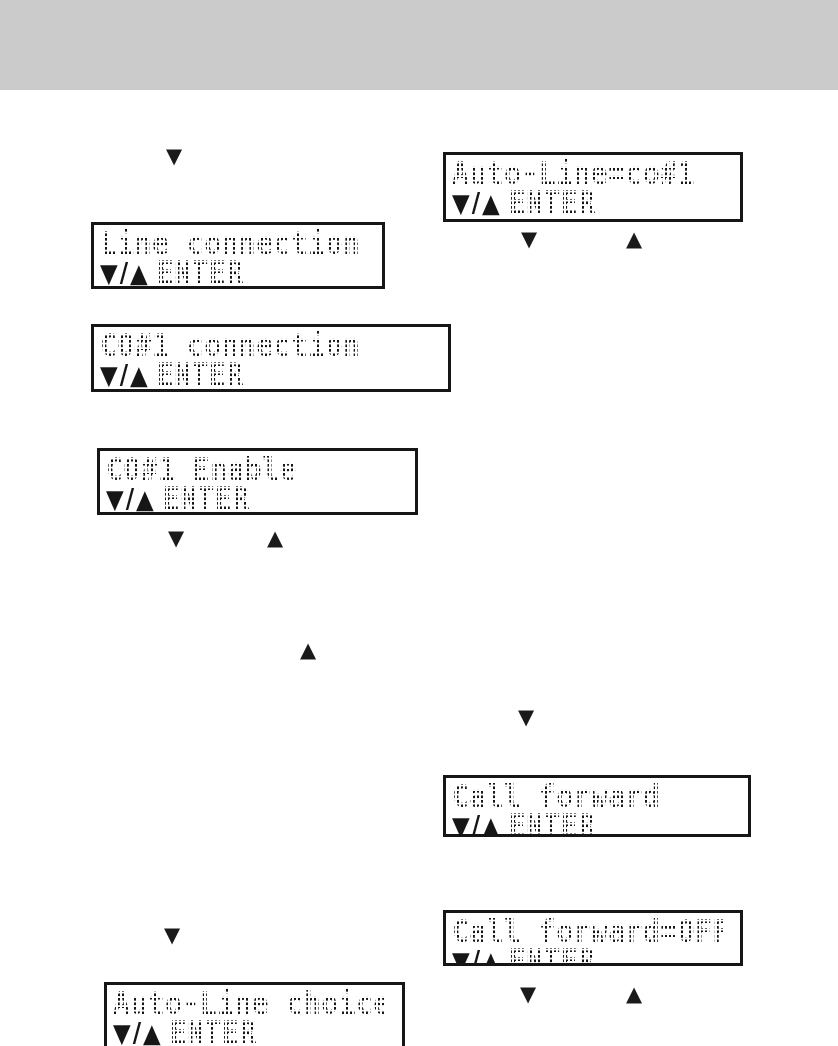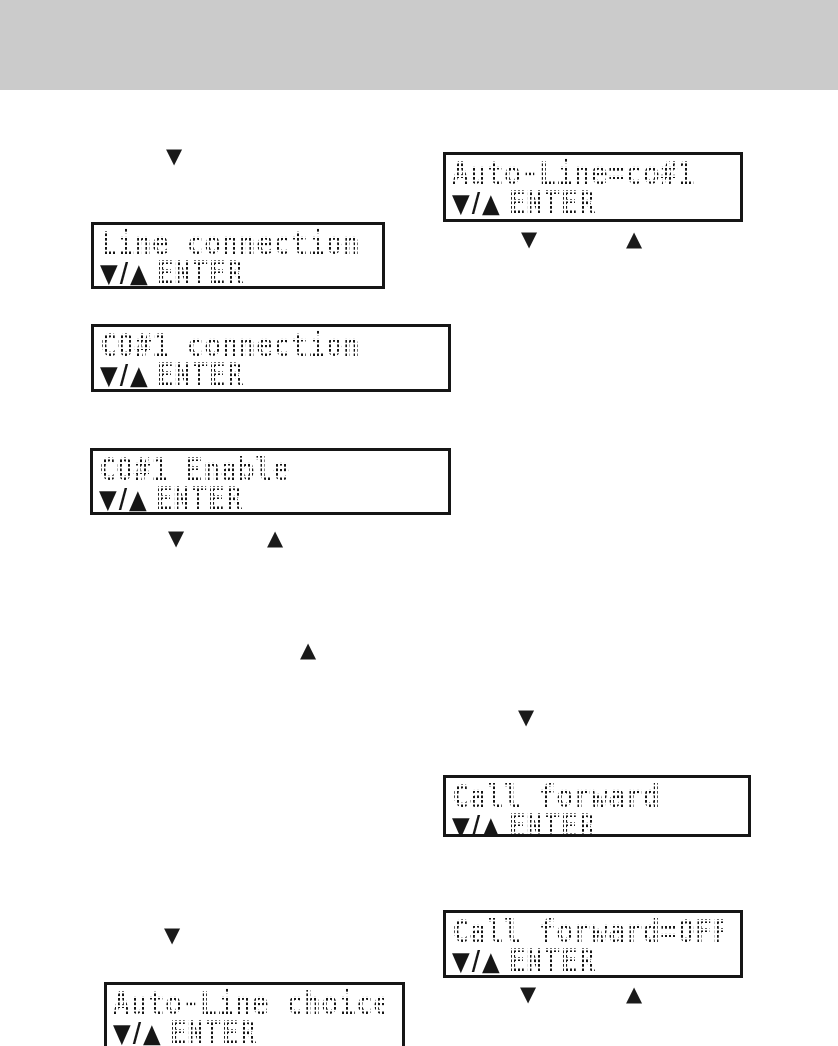--- a/index.html
+++ b/index.html
@@ -57,21 +57,21 @@
   </div>
 
   <div class="lcd" style="left:91px;top:324px;width:360px;height:68px;">
     <div class="lcd-line dotted">CO#1 connection</div>
     <div class="lcd-line l2">
       <span class="nav">▼/▲</span>
       <span class="dotted">ENTER</span>
     </div>
   </div>
 
-  <div class="lcd" style="left:90px;top:448px;width:361px;height:67px;">
+  <div class="lcd" style="left:97px;top:448px;width:321px;height:67px;">
     <div class="lcd-line dotted">CO#1 Enable</div>
     <div class="lcd-line l2">
       <span class="nav">▼/▲</span>
       <span class="dotted">ENTER</span>
     </div>
   </div>
 
   <div class="lcd" style="left:104px;top:982px;width:301px;height:80px;">
     <div class="lcd-line dotted">Auto-Line choice</div>
     <div class="lcd-line l2">
@@ -89,21 +89,21 @@
   </div>
 
   <div class="lcd" style="left:443px;top:775px;width:308px;height:62px;">
     <div class="lcd-line dotted">Call forward</div>
     <div class="lcd-line l2">
       <span class="nav">▼/▲</span>
       <span class="dotted">ENTER</span>
     </div>
   </div>
 
-  <div class="lcd" style="left:443px;top:910px;width:300px;height:68px;">
+  <div class="lcd" style="left:443px;top:910px;width:300px;height:56px;">
     <div class="lcd-line dotted">Call forward=OFF</div>
     <div class="lcd-line l2">
       <span class="nav">▼/▲</span>
       <span class="dotted">ENTER</span>
     </div>
   </div>
 
 </div>
 
 </body></html>

